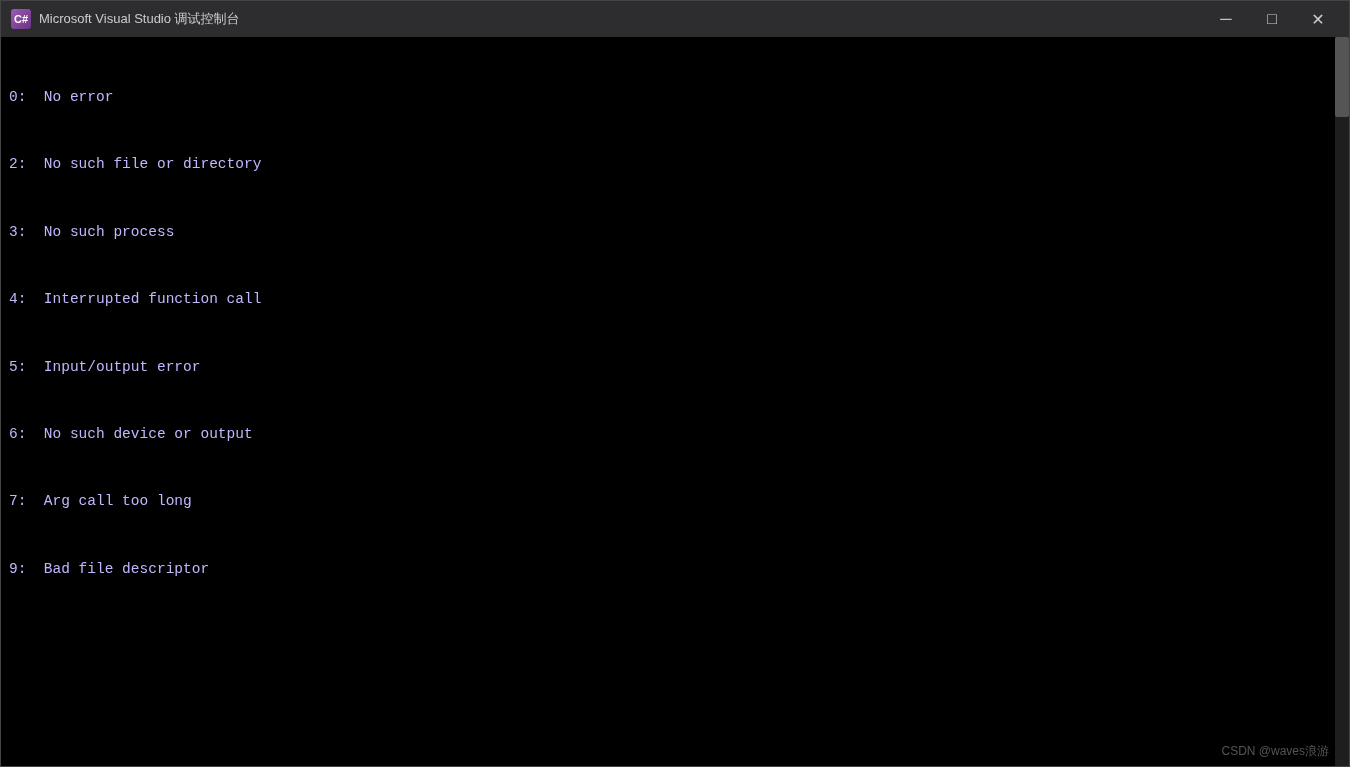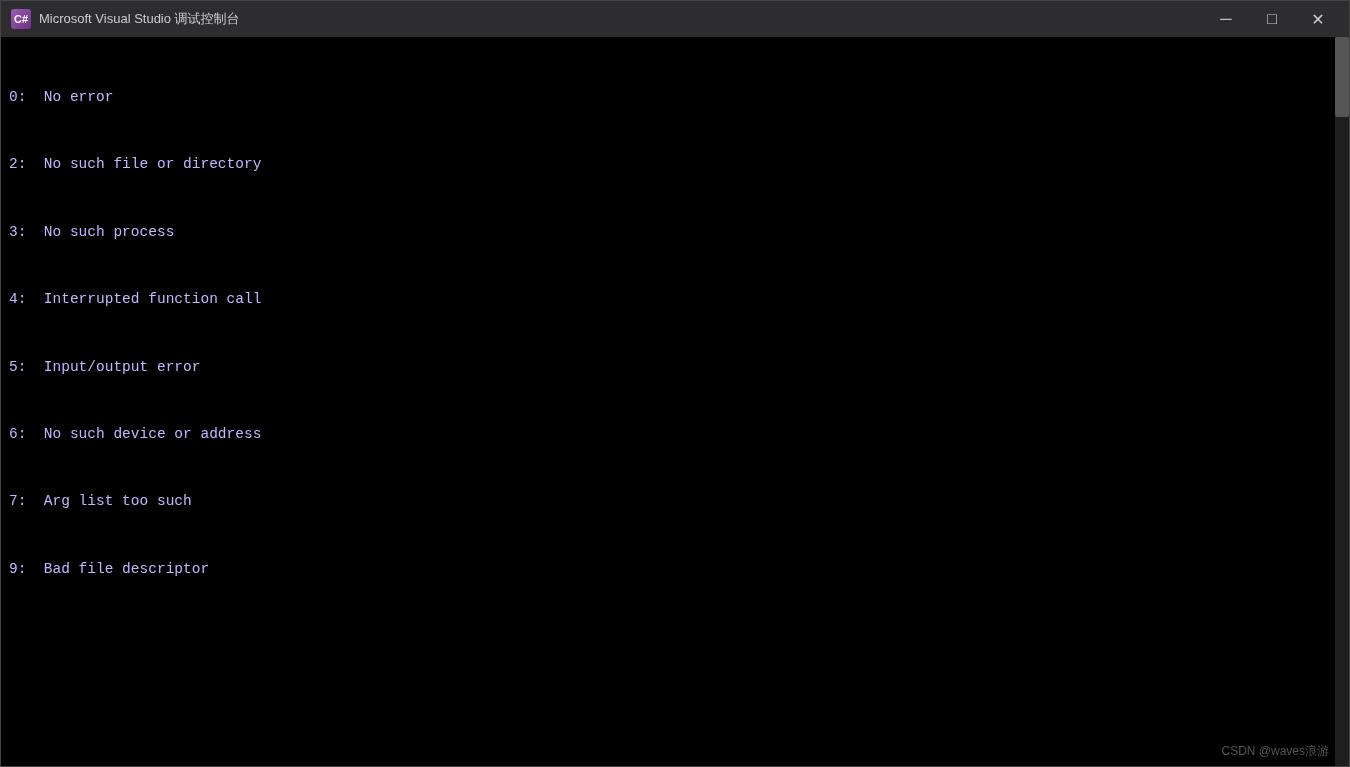--- a/index.html
+++ b/index.html
@@ -146,22 +146,22 @@
     </div>
   </div>
 
   <div class="console-area">
     <div class="console-content">
       <div class="line-normal"><span>0:  No error</span></div>
       <div class="line-normal"><span>2:  No such file or directory</span></div>
       <div class="line-normal"><span>3:  No such process</span></div>
       <div class="line-normal"><span>4:  Interrupted function call</span></div>
       <div class="line-normal"><span>5:  Input/output error</span></div>
-      <div class="line-normal"><span>6:  No such device or address</span></div>
-      <div class="line-normal"><span>7:  Arg list too such</span></div>
+      <div class="line-normal"><span>6:  No such device or output</span></div>
+      <div class="line-normal"><span>7:  Arg call too long</span></div>
       <div class="line-normal"><span>9:  Bad file descriptor</span></div>
       <div class="line-normal">&nbsp;</div>
       
       
       
     </div>
 
     <div class="scrollbar">
       <div class="scrollbar-thumb"></div>
     </div>

